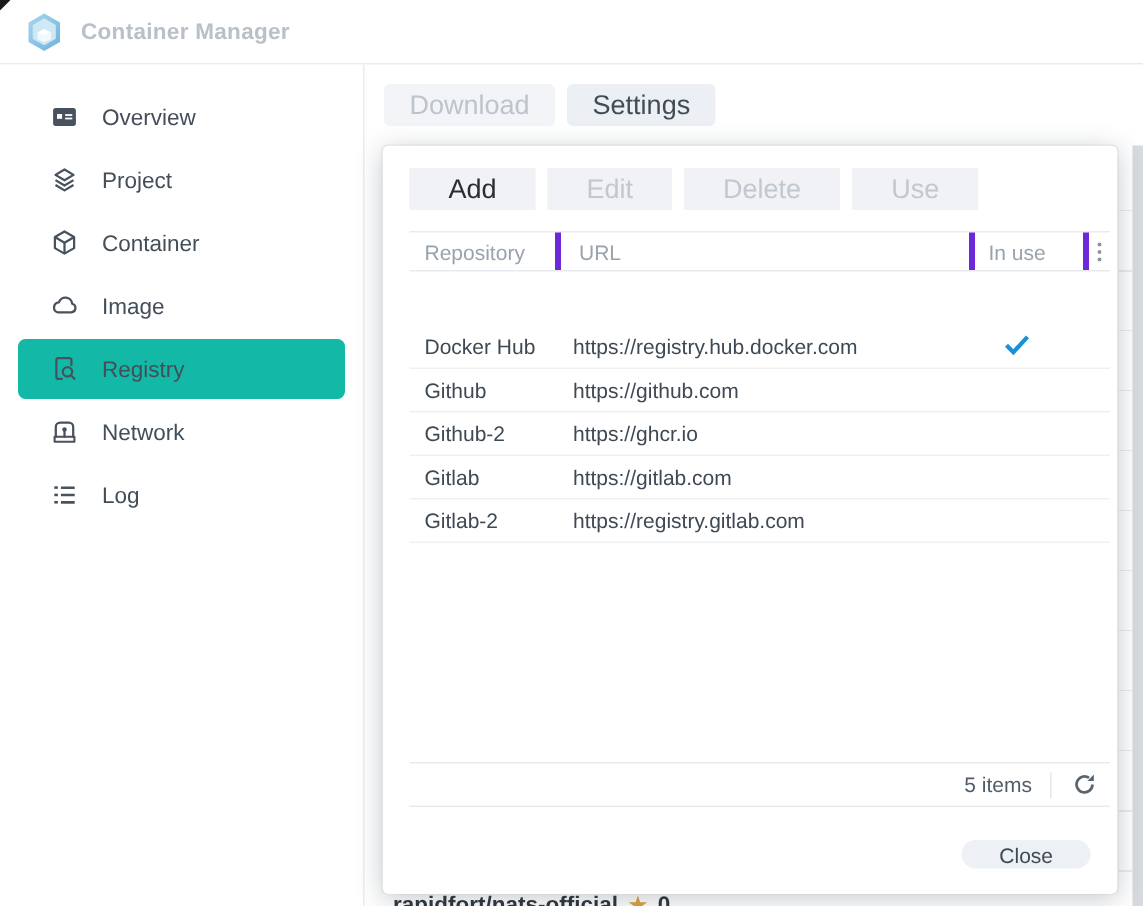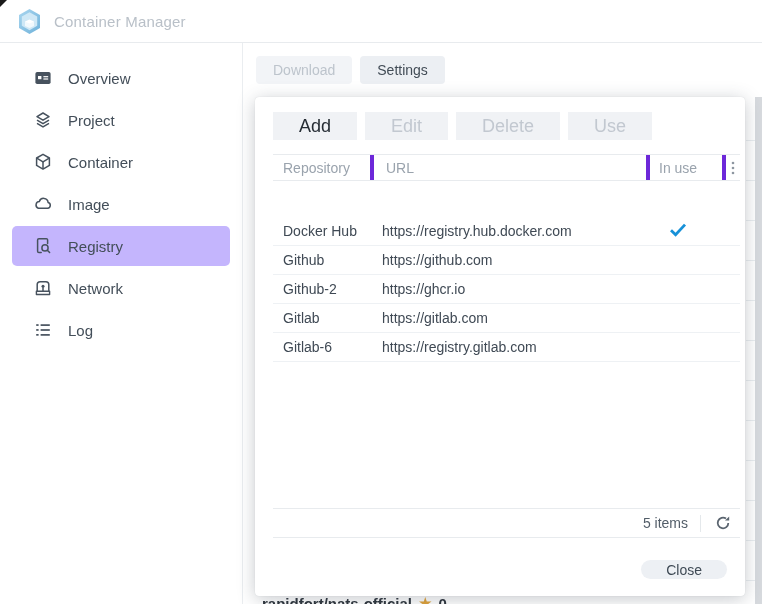--- a/index.html
+++ b/index.html
@@ -14,41 +14,41 @@
   .topbar {
     position:absolute; left:0; top:0; right:0; height:43px;
     background:#fff; border-bottom:1px solid #e8ebee;
     display:flex; align-items:center; padding-left:17px;
   }
   .corner-mark{
     position:absolute; left:0; top:0; width:7px; height:7px;
     background:#1a1a1a; clip-path:polygon(0 0,100% 0,0 100%);
   }
   .app-logo { width:25px; height:27px; margin-right:12px; }
-  .app-title { font-size:15px; font-weight:normal; color:#b9c0c8; letter-spacing:.2px; }
+  .app-title { font-size:15px; font-weight:bold; color:#b9c0c8; letter-spacing:.2px; }
 
   
   .sidebar {
     position:absolute; left:0; top:43px; bottom:0; width:243px;
     background:#fff; border-right:1px solid #eaedf0; padding-top:15px;
   }
   .side-item {
     height:40px; margin:0 12px 2px 12px; border-radius:5px;
     display:flex; align-items:center; padding-left:21px;
     font-size:15px; color:#434e59; cursor:pointer;
   }
-  .side-item.selected { background:#c4b5fd; }
+  .side-item.selected { background:#14b8a6; }
   .side-icon { width:20px; height:20px; margin-right:15px; flex:0 0 auto; }
   .side-icon svg { display:block; }
 
   
   .main-toolbar { position:absolute; left:256px; top:56px; display:flex; gap:8px; }
   .page-btn {
     height:28px; padding:0 17px; border:none; border-radius:4px;
-    background:#f0f2f5; font-size:14px; font-family:inherit; cursor:pointer;
+    background:#f0f2f5; font-size:18px; font-family:inherit; cursor:pointer;
     color:#424c56;
   }
   .page-btn.disabled { color:#bdc4cc; background:#f2f4f7; cursor:default; }
   .page-btn.active { background:#eceff3; }
 
   .bg-sliver {
     position:absolute; left:746px; top:140px; width:9px; height:450px;
     background:repeating-linear-gradient(to bottom,#e9edf0 0 1px,transparent 1px 40px);
   }
   .bg-scrollbar {
@@ -304,21 +304,21 @@
         <div class="col-inuse">
           <span style="visibility: hidden;">
             <svg width="18" height="14" viewBox="0 0 18 14" fill="none" stroke="#1791d8" stroke-width="2.8">
                 <path d="M2 7.2l4.6 4.6L16 1.6"></path>
               </svg>
           </span>
         </div>
         <div class="col-menu"></div>
       </div>
       <div class="t-row">
-        <div class="col-repo">Gitlab-6</div>
+        <div class="col-repo">Gitlab-2</div>
         <div class="col-url">https://registry.gitlab.com</div>
         <div class="col-inuse">
           <span style="visibility: hidden;">
             <svg width="18" height="14" viewBox="0 0 18 14" fill="none" stroke="#1791d8" stroke-width="2.8">
                 <path d="M2 7.2l4.6 4.6L16 1.6"></path>
               </svg>
           </span>
         </div>
         <div class="col-menu"></div>
       </div>

